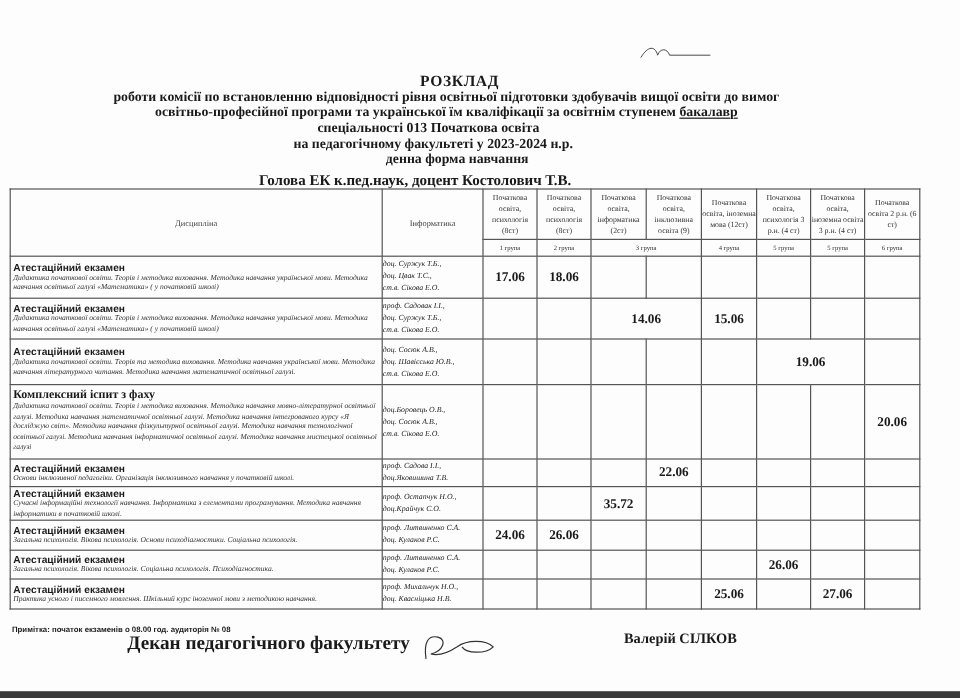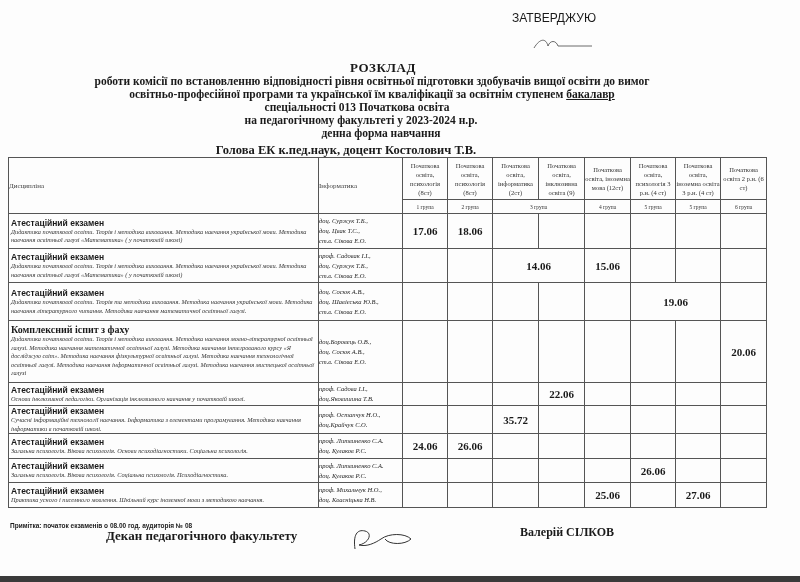--- a/index.html
+++ b/index.html
@@ -22,37 +22,36 @@
   .hdr.l4 { top:114px; font-size:11.5px; left:-39px; }
   .hdr.l5 { top:127px; font-size:11.5px; left:-19px; }
   .hdr.l6 { top:143px; font-size:12.5px; left:-54px; }
   .u { text-decoration:underline; }
   table.sched {
     position:absolute; left:8px; top:157px; border-collapse:collapse; table-layout:fixed; width:758px;
   }
   table.sched td { border:1px solid #555; padding:0; vertical-align:middle; }
   .th-small { font-size:6.5px; text-align:center; line-height:9px; color:#333; }
   .th-group { font-size:5.5px; text-align:center; color:#333; }
-  .th-main { font-size:7px; text-align:left; color:#444; }
+  .th-main { font-size:7px; text-align:center; color:#444; }
   .disc-title { font-family:"Liberation Sans", sans-serif; font-weight:bold; font-size:8.5px; line-height:10px; padding-left:2px; }
   .disc-title.big { font-family:"Liberation Serif", serif; font-size:10px; }
   .disc-sub { font-style:italic; font-size:6.3px; line-height:8.5px; padding-left:2px; color:#333; }
   .exam { font-style:italic; font-size:6.5px; line-height:10px; padding-left:3px; color:#222; }
   .date { font-weight:bold; font-size:11px; text-align:center; }
   .note { position:absolute; left:10px; top:522px; font-family:"Liberation Sans", sans-serif; font-size:6.5px; font-weight:bold; }
-  .dean { position:absolute; left:106px; top:528px; font-weight:bold; font-size:13px; }
+  .dean { position:absolute; left:106px; top:528px; font-weight:bold; font-size:16px; }
   .dean-name { position:absolute; left:520px; top:525px; font-weight:bold; font-size:12px; }
   .dean-sig { position:absolute; left:345px; top:525px; width:90px; height:28px; }
   .bottom-bar { position:absolute; left:0; top:576px; width:800px; height:6px; background:#3a3a3a; }
 </style>
 </head>
 <body>
 
 <div class="approve">
-  <div class="t1">ЗАТВЕРДЖУЮ</div>
   <svg class="sig" viewBox="0 0 70 14">
     <path d="M2 12 C8 2, 14 2, 16 10 C18 4, 24 4, 26 10 L60 10" stroke="#444" stroke-width="0.8" fill="none"></path>
   </svg>
 </div>
 
 <div class="hdr title">РОЗКЛАД</div>
 <div class="hdr l1">роботи комісії по встановленню відповідності рівня освітньої підготовки здобувачів вищої освіти до вимог</div>
 <div class="hdr l2"><span>освітньо-професійної програми та української їм кваліфікації за освітнім ступенем </span><span class="u">бакалавр</span></div>
 <div class="hdr l3">спеціальності 013 Початкова освіта</div>
 <div class="hdr l4">на педагогічному факультеті у 2023-2024 н.р.</div>

